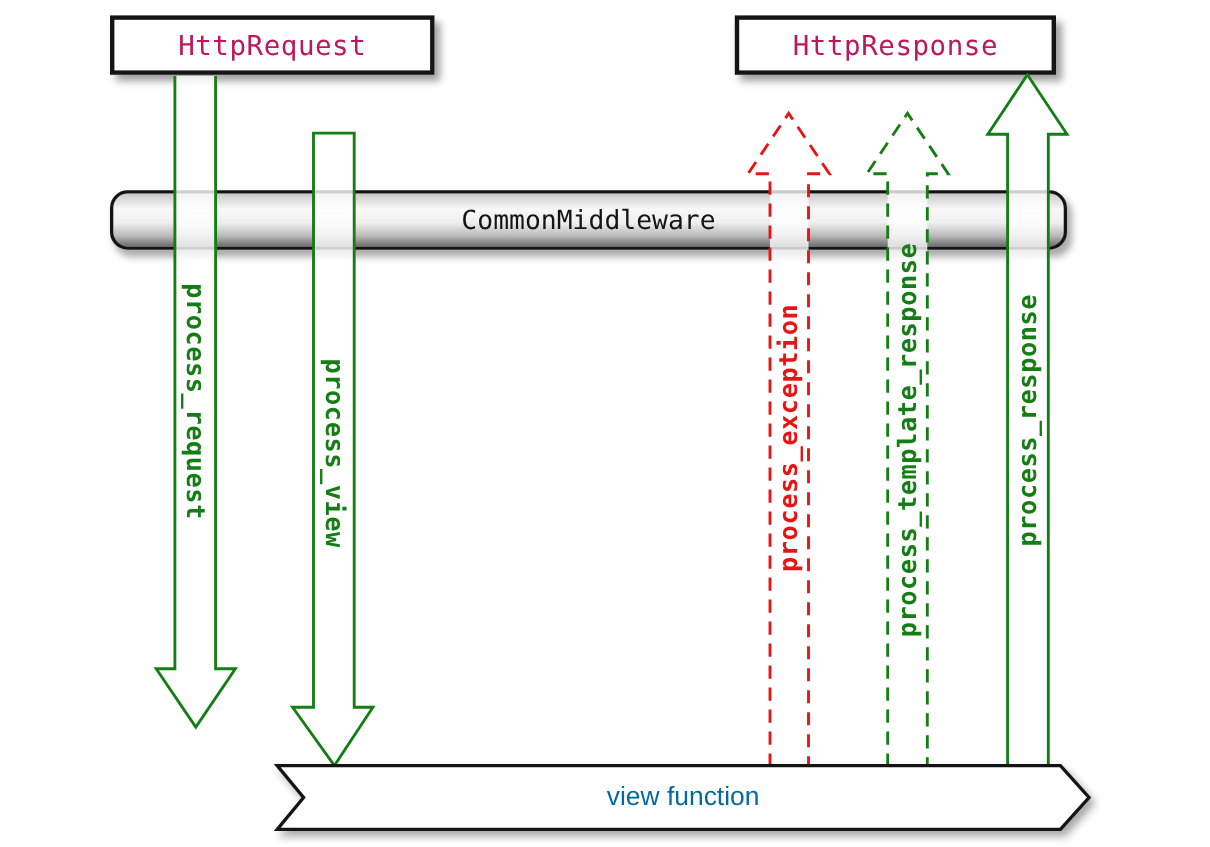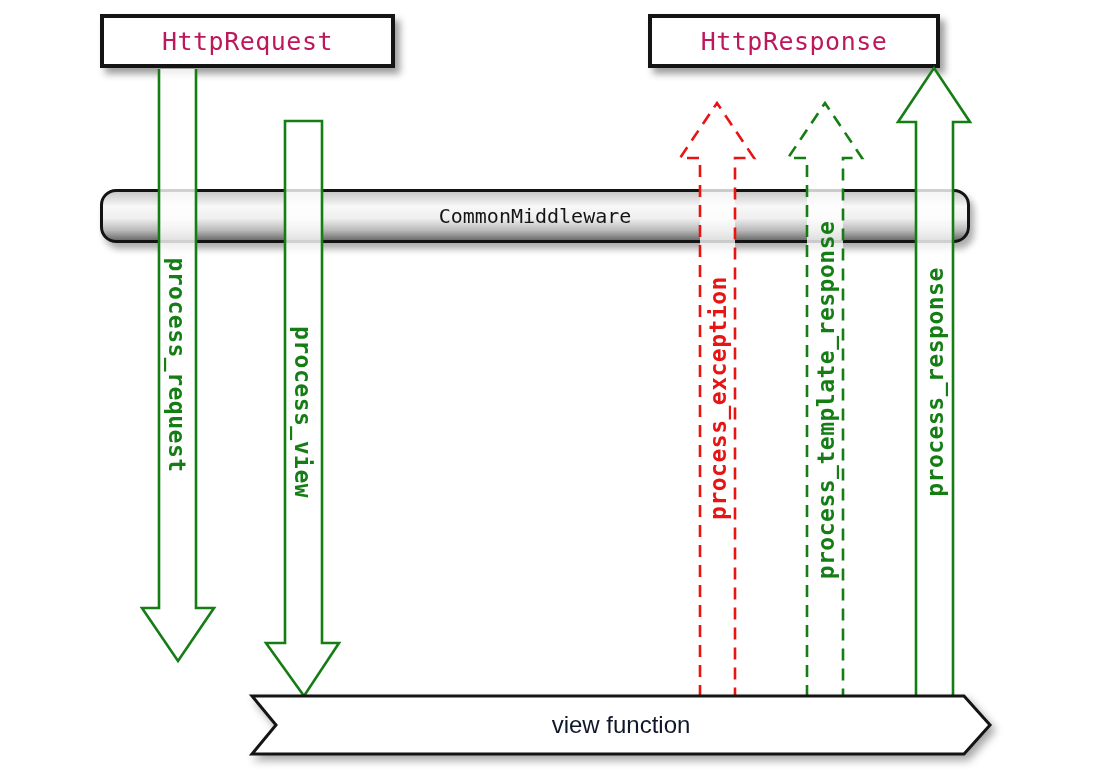--- a/index.html
+++ b/index.html
@@ -7,45 +7,45 @@
     position:relative;width:1100px;height:770px;background:#ffffff;overflow:hidden;
     font-family:"DejaVu Sans Mono","Liberation Mono",monospace;
   }
   .titlebox{
     position:absolute;top:14px;height:46px;background:#ffffff;
     border:4px solid #141414;box-shadow:5px 6px 7px rgba(0,0,0,.38);
     display:flex;align-items:center;justify-content:center;
     font-size:25px;color:#be185d;letter-spacing:.5px;z-index:1;
   }
   #request-box{left:100px;width:287px;}
-  #response-box{left:648px;width:284px;}
+  #response-box{left:668px;width:284px;}
   .bar{
     position:absolute;left:100px;width:864px;height:48px;
     border:3px solid #141414;border-radius:16px;
     background:linear-gradient(180deg,#c9c9c9 0%,#f8f8f8 30%,#efefef 55%,#b9b9b9 80%,#6d6d6d 100%);
     box-shadow:4px 6px 7px rgba(0,0,0,.33);
     display:flex;align-items:center;justify-content:center;
-    font-size:20px;color:#151515;z-index:1;margin-top:16px;
+    font-size:24px;color:#151515;z-index:1;
   }
   #arrow-layer{position:absolute;left:0;top:0;z-index:2;}
   .arrow-solid{fill:rgba(255,255,255,.8);stroke-width:2.6;stroke-linejoin:miter;}
   .arrow-dashed{fill:rgba(255,255,255,.78);stroke-width:2.6;stroke-dasharray:12 8;stroke-linejoin:miter;}
   .banner-shape{fill:#ffffff;stroke:#141414;stroke-width:3;filter:drop-shadow(4px 5px 4px rgba(0,0,0,.35));}
   .vlabel{
     position:absolute;z-index:3;white-space:nowrap;
     font-weight:bold;font-size:23px;letter-spacing:0.5px;
   }
   .rot-cw{transform:translate(-50%,-50%) rotate(90deg);}
   .rot-ccw{transform:translate(-50%,-50%) rotate(-90deg);}
   .green{color:#147d14;}
   .red{color:#e81414;}
   #view-banner-label{
     position:absolute;left:252px;top:696px;width:738px;height:58px;z-index:3;
     display:flex;align-items:center;justify-content:center;
-    font-family:"Liberation Sans","DejaVu Sans",sans-serif;font-size:24px;color:#0f172a;
+    font-family:"Liberation Sans","DejaVu Sans",sans-serif;font-size:24px;color:#0369a1;
   }
 </style>
 </head>
 <body>
 
 <div id="canvas">
 
   <div class="titlebox" id="request-box">
     <span>HttpRequest</span>
   </div>

